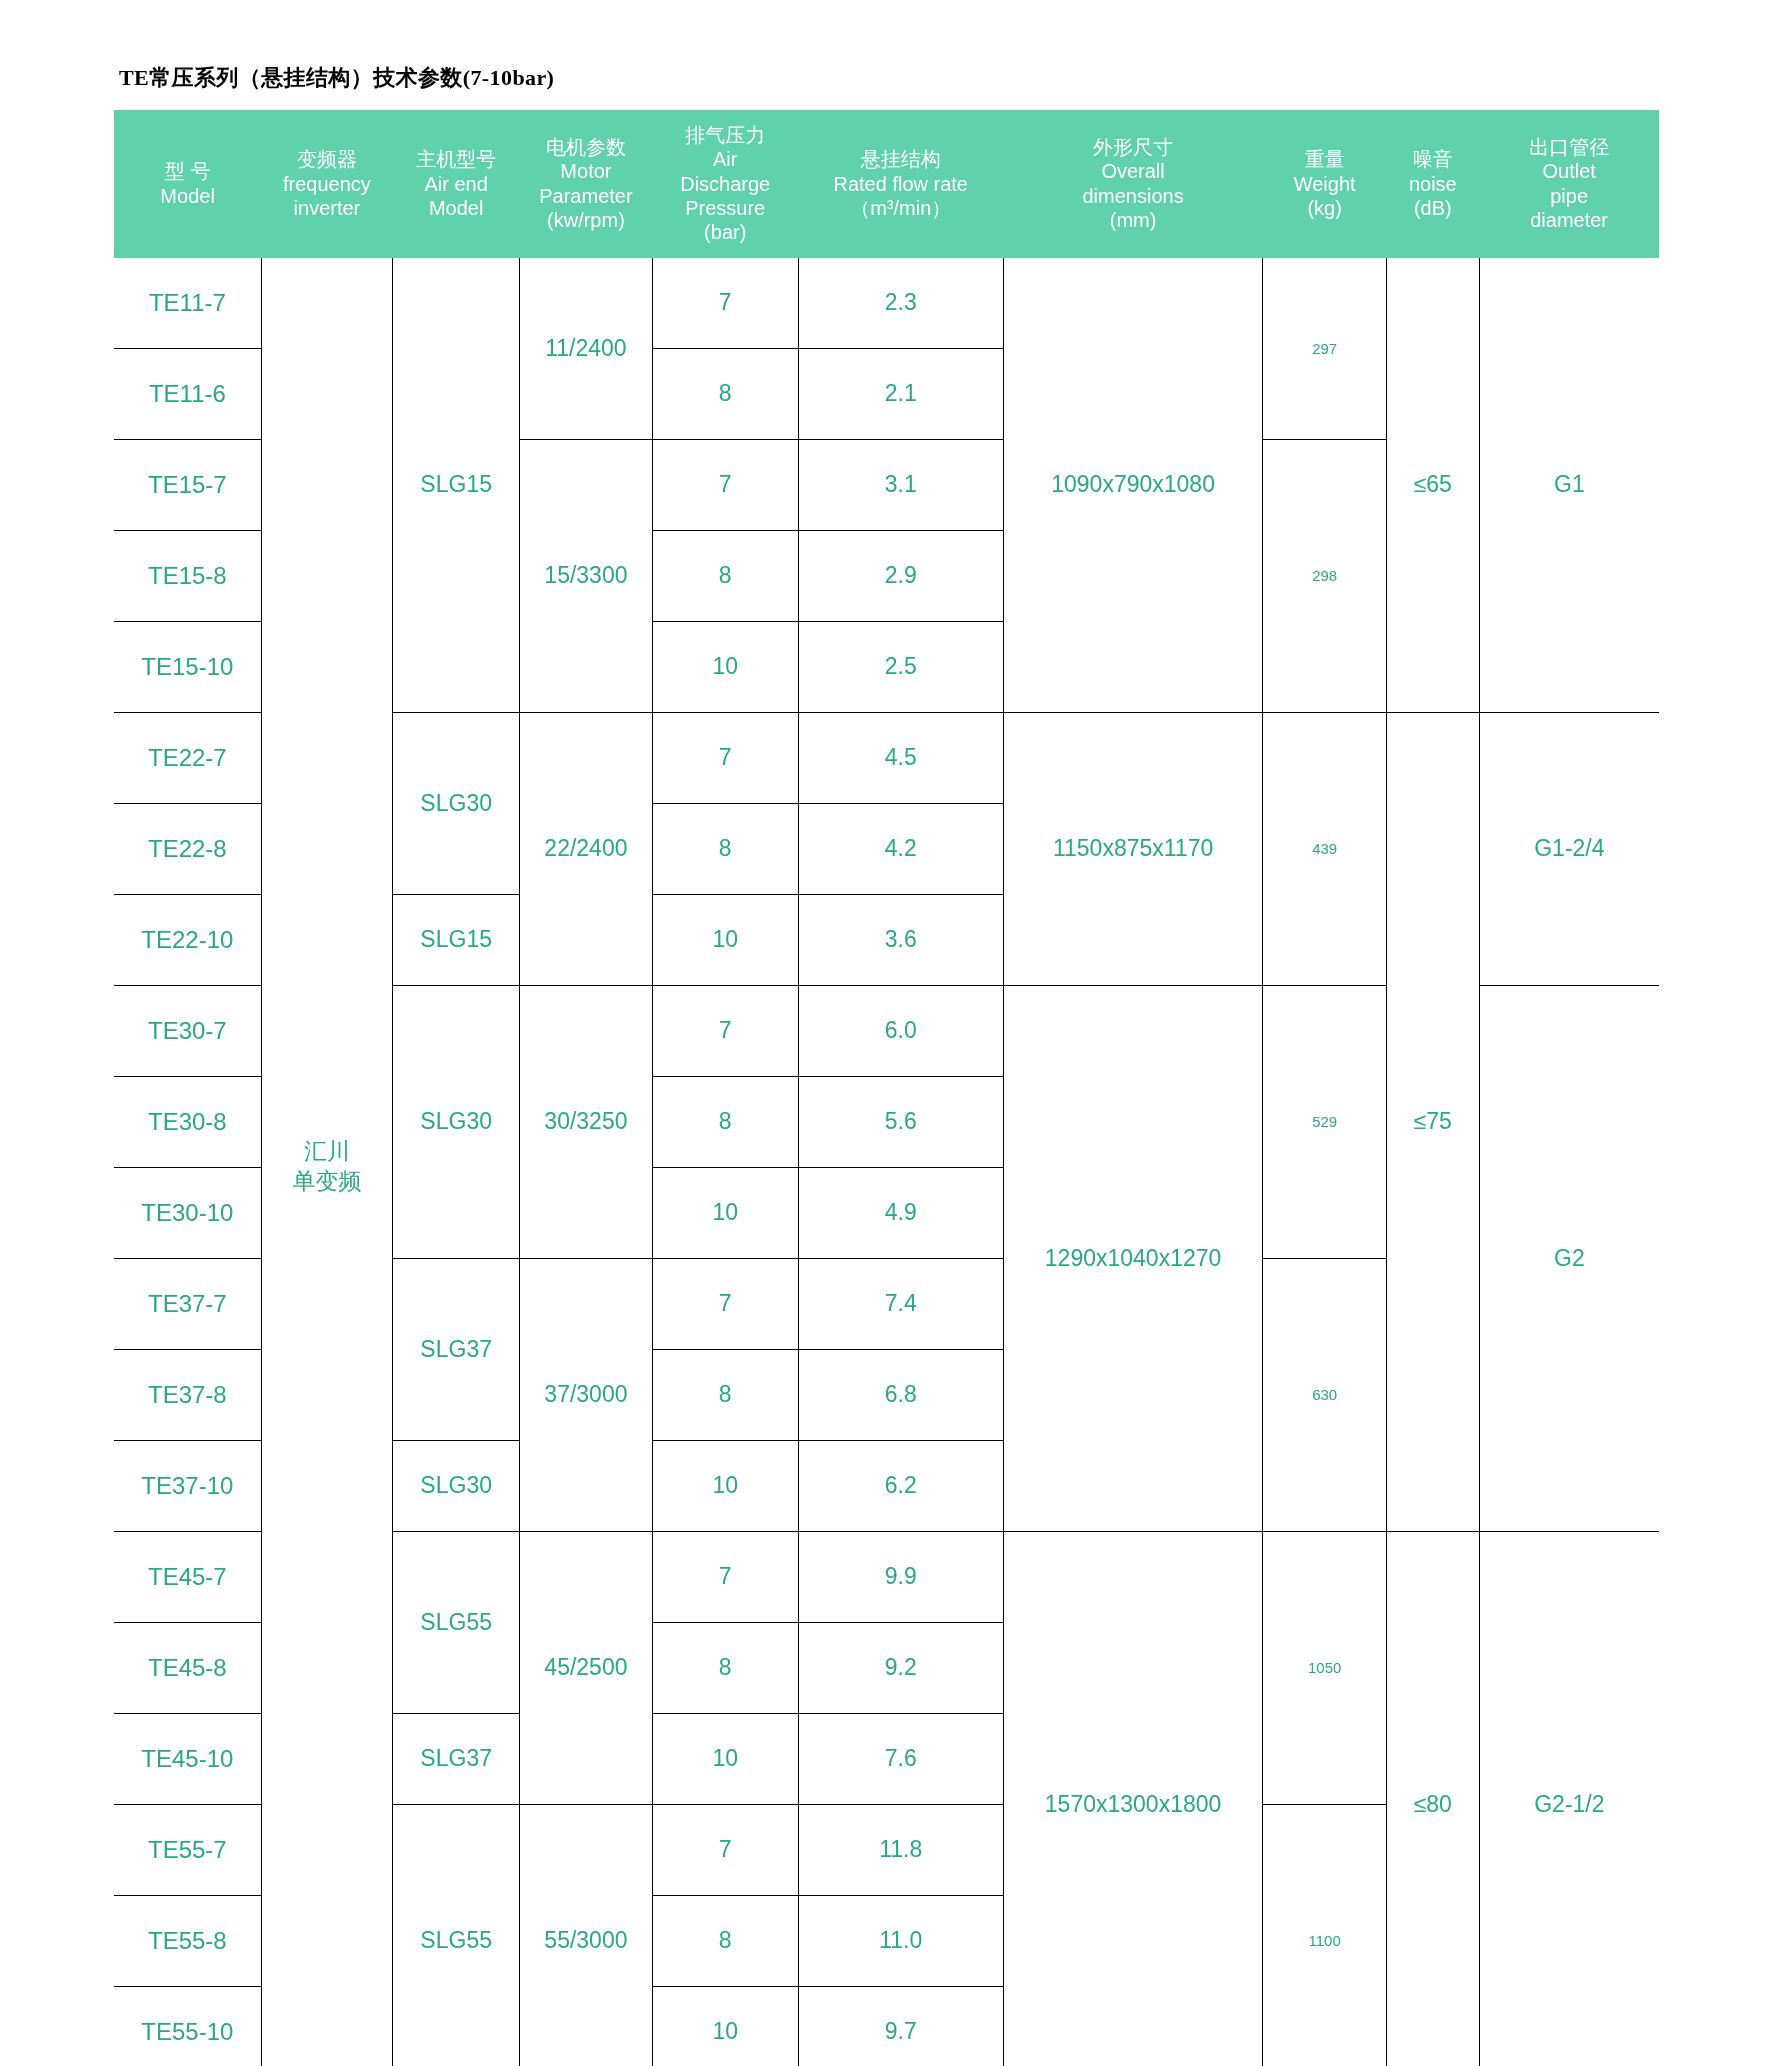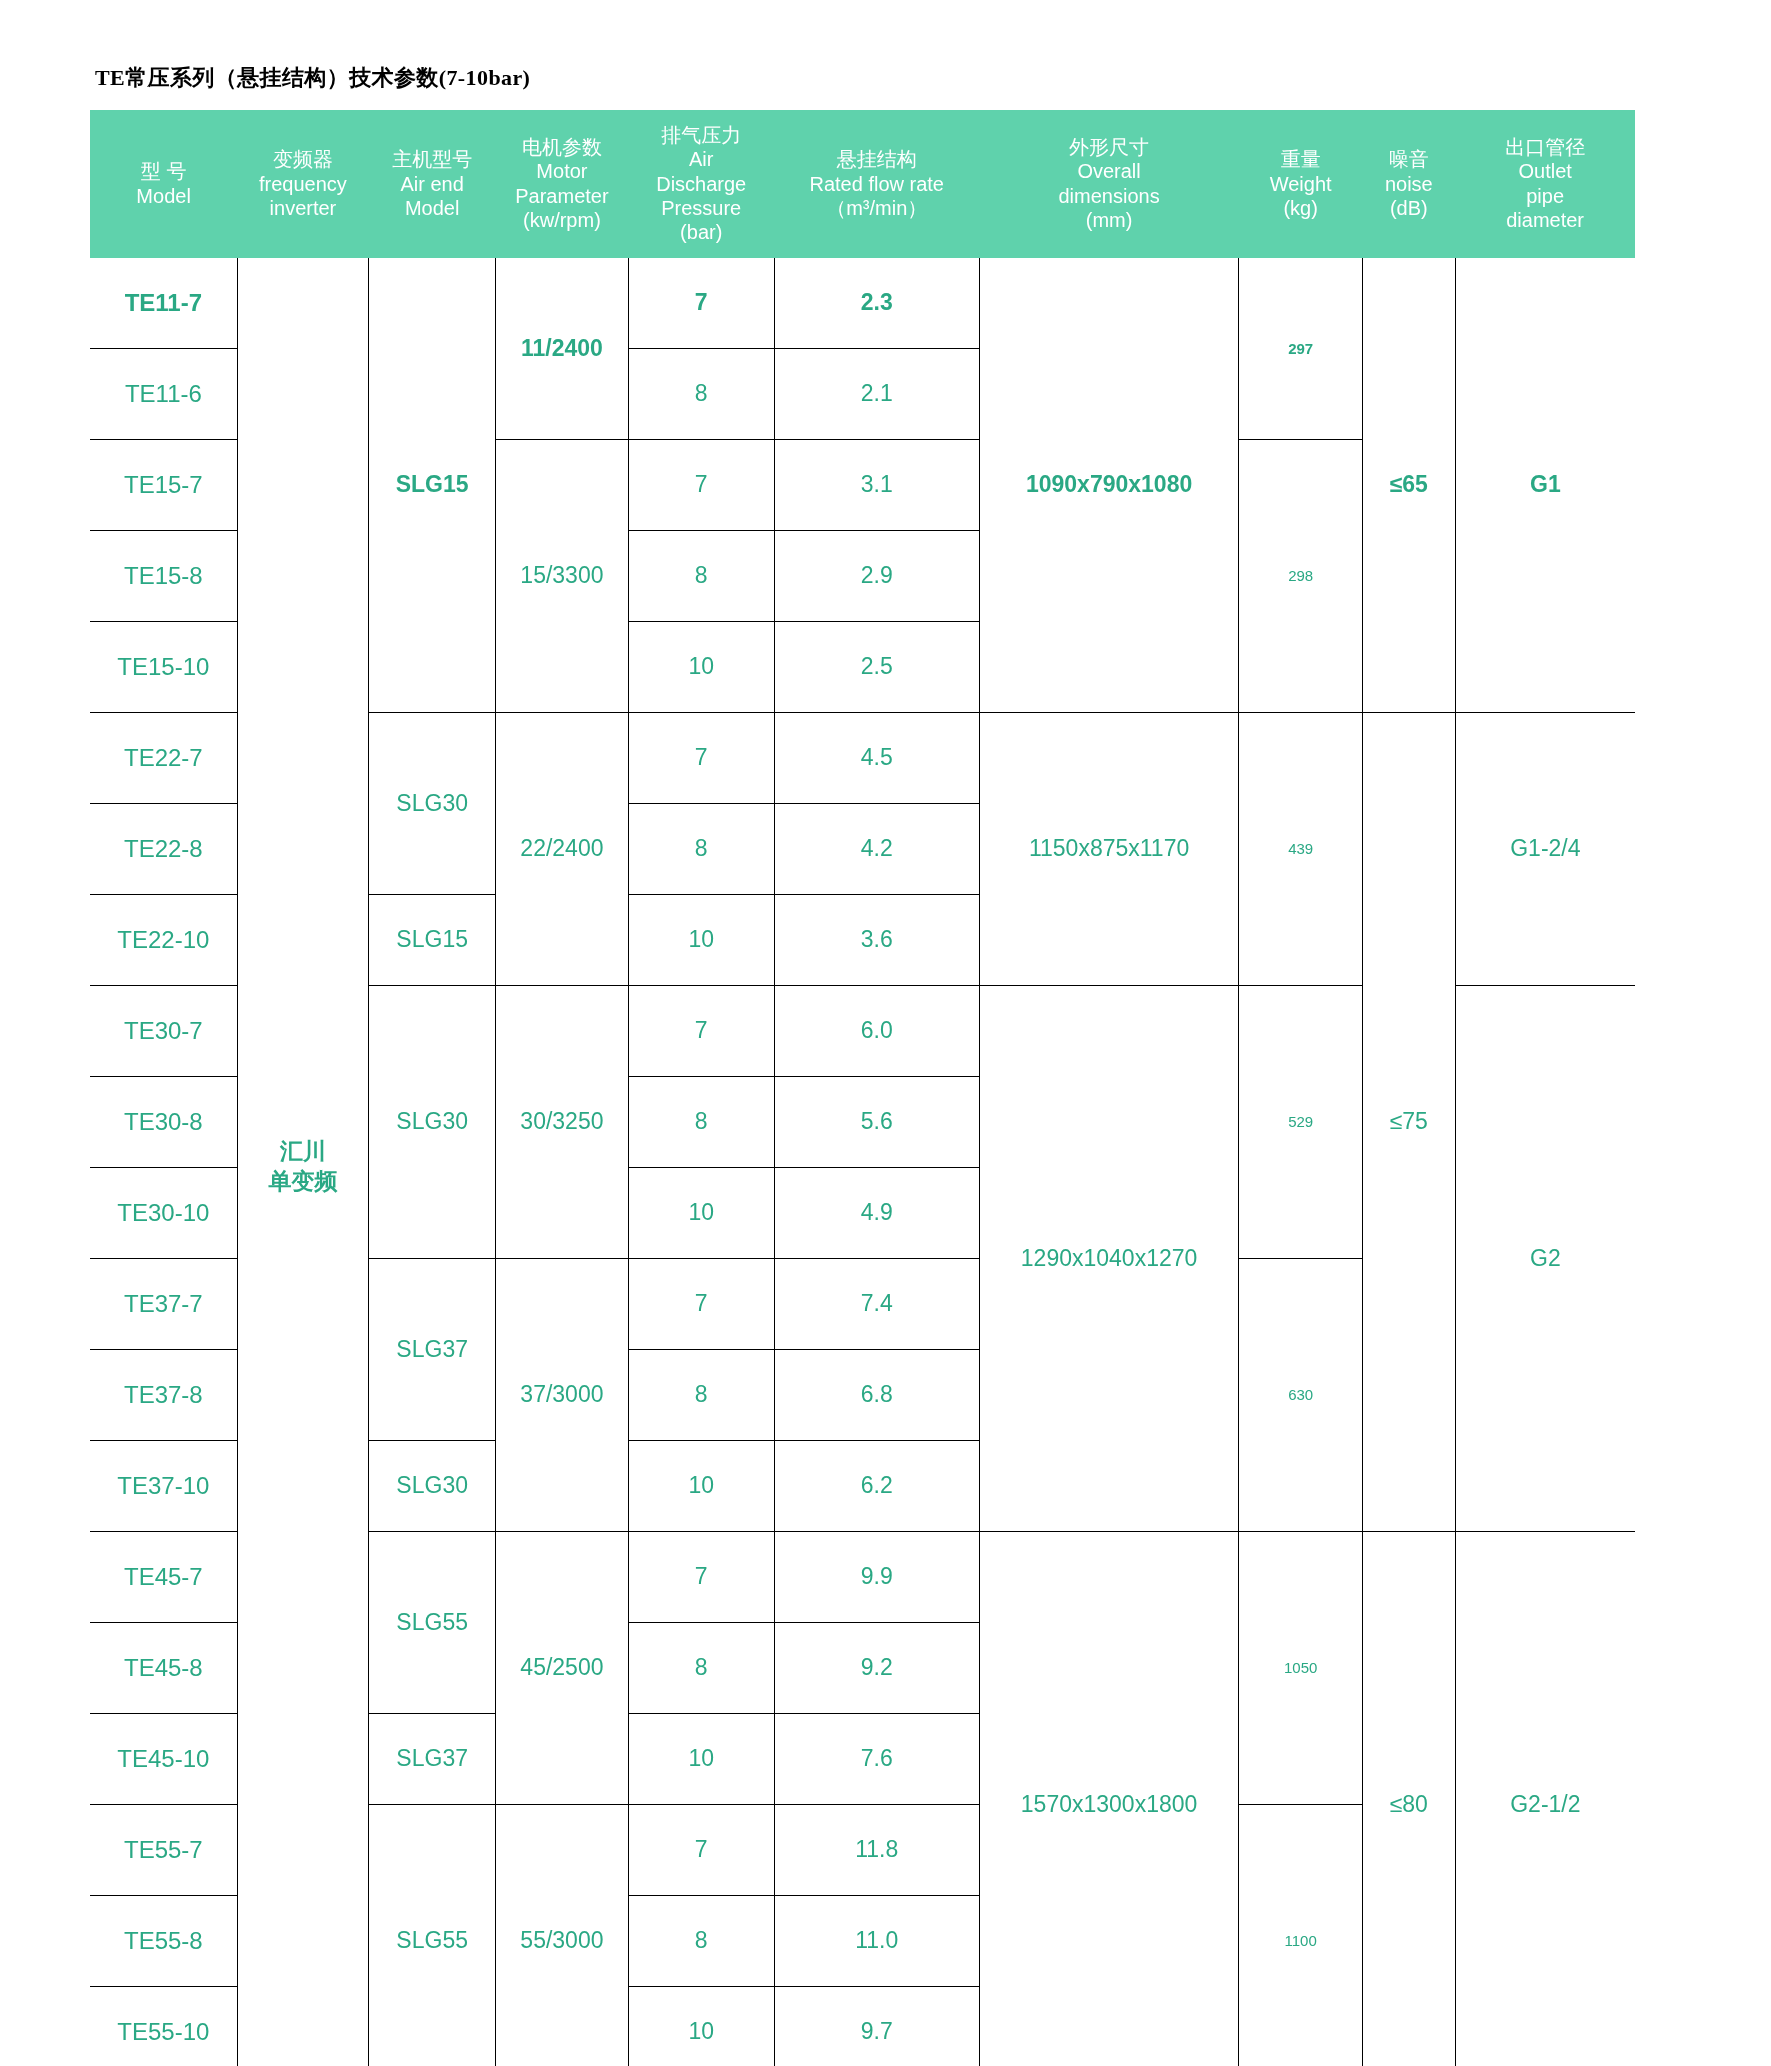--- a/index.html
+++ b/index.html
@@ -12,21 +12,21 @@
     height: 2066px;
     font-family: "Liberation Sans", sans-serif;
     color: #2aa884;
     -webkit-font-smoothing: antialiased;
   }
   .page {
     position: relative;
     width: 1487px;
     height: 2066px;
     box-sizing: border-box;
-    padding: 46px 81px 0 81px;
+    padding: 46px 81px 0 105px;
   }
   .doc-title {
     font-family: "Liberation Serif", serif;
     font-weight: bold;
     font-size: 22px;
     color: #000000;
     letter-spacing: 0.4px;
     margin: 17px 0 17px 14px;
   }
   table.spec {
@@ -74,21 +74,21 @@
   tbody td.model {
     font-size: 24px;
   }
   tbody td.small {
     font-size: 15px;
   }
   tbody td.inverter {
     font-size: 23px;
     line-height: 1.3;
   }
-  tbody tr:first-child td { border-top: none; font-weight: bold; }
+  tbody tr:first-child td { border-top: none; }
   tbody td.first { border-left: none; }
   tbody td.last { border-right: none; }
 </style>
 </head>
 <body>
 
 <div class="page">
 
   <div class="doc-title">TE常压系列（悬挂结构）技术参数(7-10bar)</div>
 

